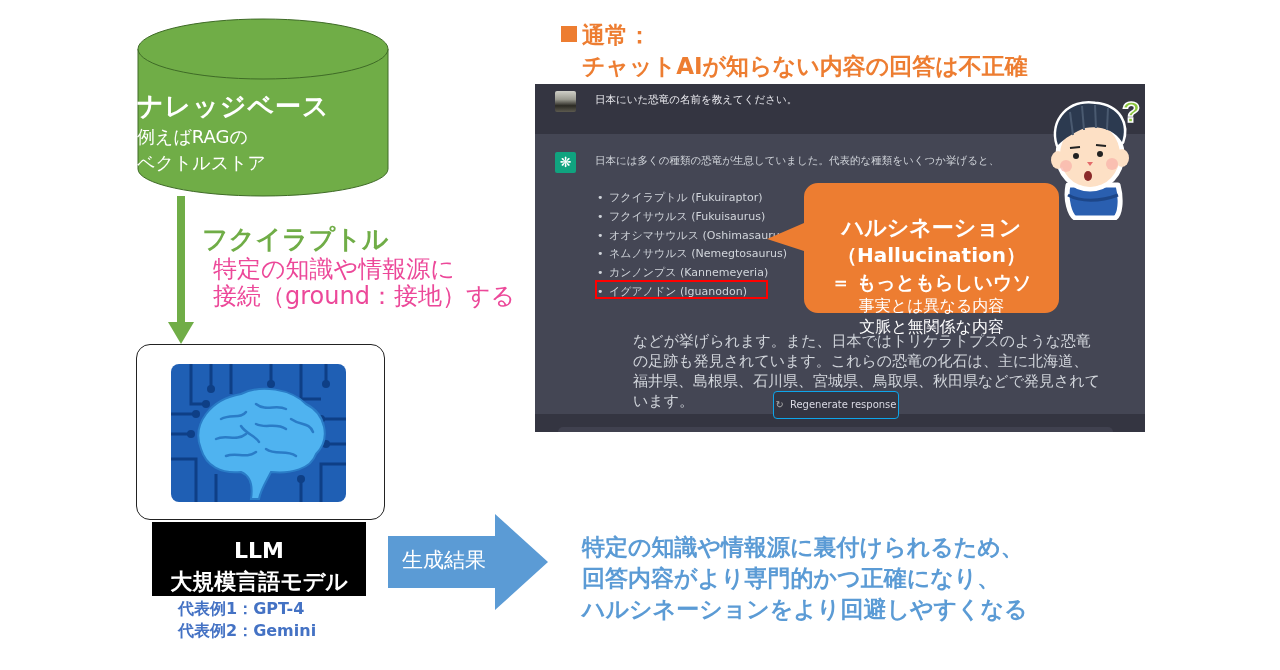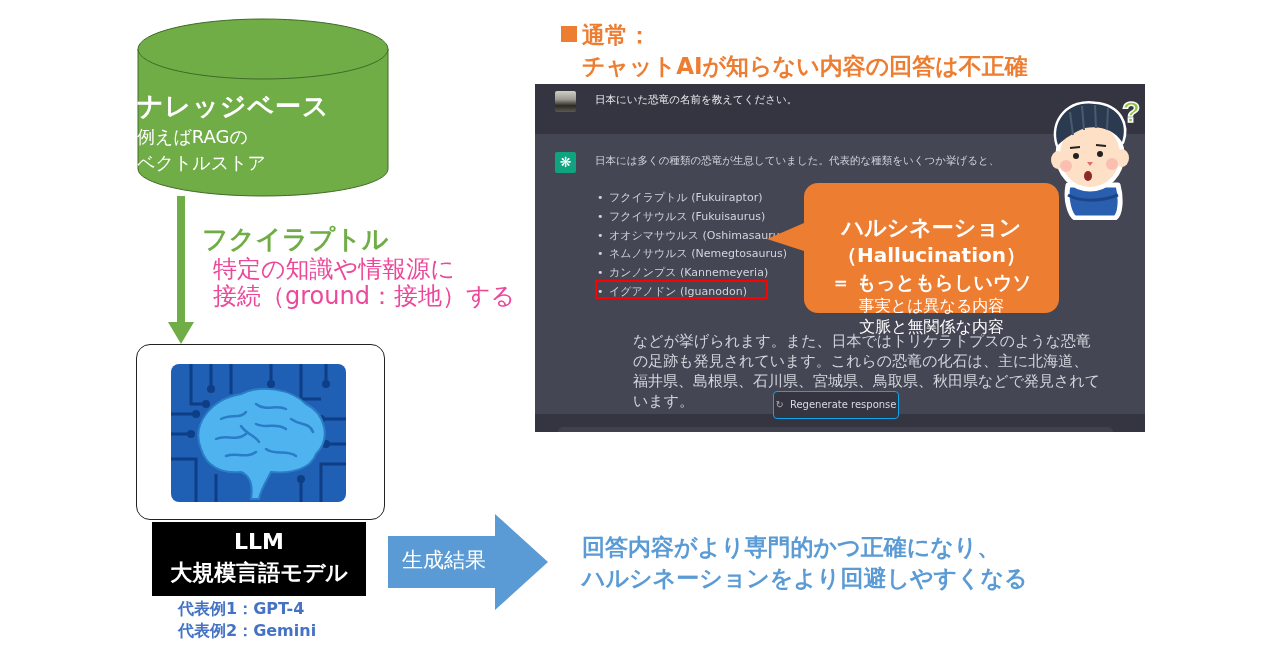--- a/index.html
+++ b/index.html
@@ -16,21 +16,21 @@
   
   .g-arrow-shaft { left: 177px; top: 196px; width: 8px; height: 130px; background: #70ad47; }
   .g-arrow-head { left: 168px; top: 322px; width: 0; height: 0; border-left: 13px solid transparent; border-right: 13px solid transparent; border-top: 22px solid #70ad47; }
   .g-title { left: 202px; top: 222px; font-size: 26px; font-weight: bold; color: #70ad47; }
   .g-desc { left: 213px; top: 256px; font-size: 24px; color: #ec4899; line-height: 27px; }
 
   
   .llm-box { left: 136px; top: 344px; width: 249px; height: 176px; border: 1.5px solid #222; border-radius: 14px; background: #fff; }
   .brain-wrap { left: 171px; top: 364px; width: 175px; height: 138px; }
   .llm-label { left: 152px; top: 522px; width: 214px; height: 74px; background: #000; color: #fff; text-align: center; font-weight: bold; }
-  .llm-l1 { font-size: 22px; line-height: 30px; padding-top: 5px; }
+  .llm-l1 { font-size: 22px; line-height: 30px; padding-top: 14px; }
   .llm-l2 { font-size: 22px; line-height: 32px; }
   .examples { left: 178px; top: 598px; color: #4472c4; font-weight: bold; font-size: 16px; line-height: 22px; }
 
   
   .out-arrow { left: 388px; top: 514px; width: 160px; height: 96px; }
   .out-label { left: 402px; top: 546px; width: 110px; font-size: 21px; color: #fff; }
 
   
   .orange-h { left: 561px; top: 20px; color: #ed7d31; font-weight: bold; font-size: 23px; line-height: 31px; }
   .orange-h .sq, .blue-h .sq { display: inline-block; width: 16px; height: 16px; margin-right: 5px; vertical-align: 1px; }
@@ -215,15 +215,16 @@
     <path d="M56 55 L66 56" stroke="#222" stroke-width="2"></path>
   <circle cx="26" cy="76" r="6" fill="#f8b0a8" opacity="0.7"></circle>
     <circle cx="72" cy="74" r="6" fill="#f8b0a8" opacity="0.7"></circle>
   <path d="M47 72 L50 76 L53 72" fill="#e46b6b"></path>
   <ellipse cx="48" cy="86" rx="4" ry="5" fill="#8b2a2a"></ellipse>
   <path d="M28 105 C40 112 60 112 78 105" stroke="#1d4688" stroke-width="3" fill="none"></path>
   <text x="82" y="32" font-size="30" font-weight="bold" fill="#8cc63f" stroke="#fff" stroke-width="1.5" font-family="Liberation Sans, sans-serif">?</text>
 </svg>
 
 <div class="abs blue-h">
+  <div class="ln">特定の知識や情報源に裏付けられるため、</div>
   <div class="ln">回答内容がより専門的かつ正確になり、</div>
   <div class="ln">ハルシネーションをより回避しやすくなる</div>
 </div>
 
 </body></html>

